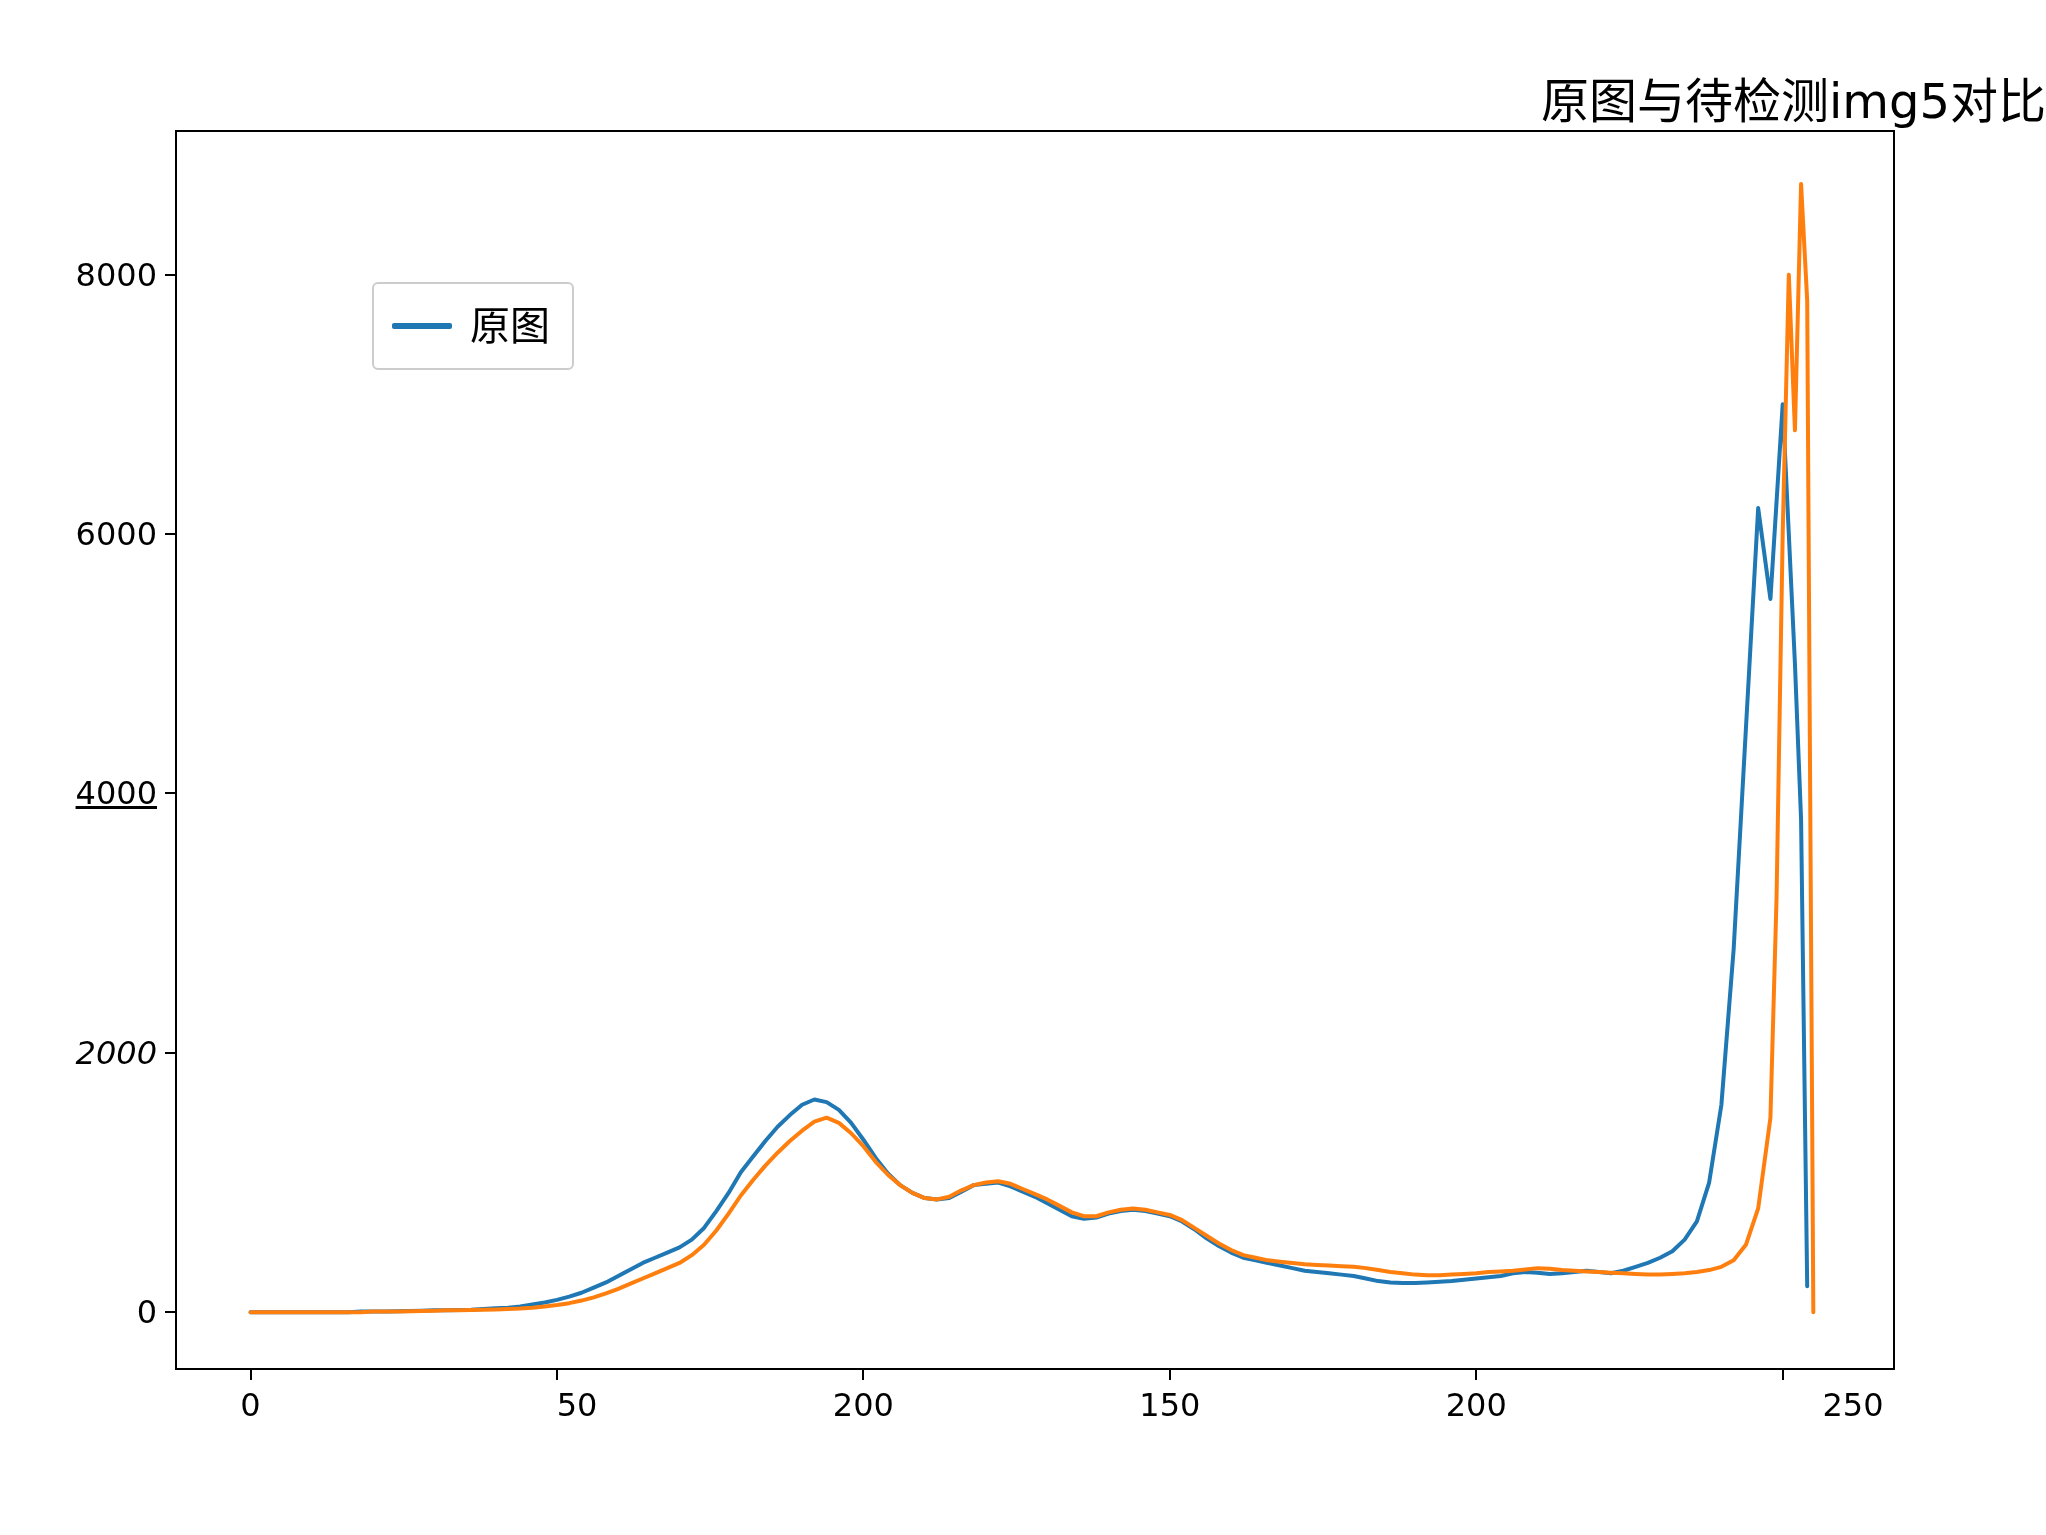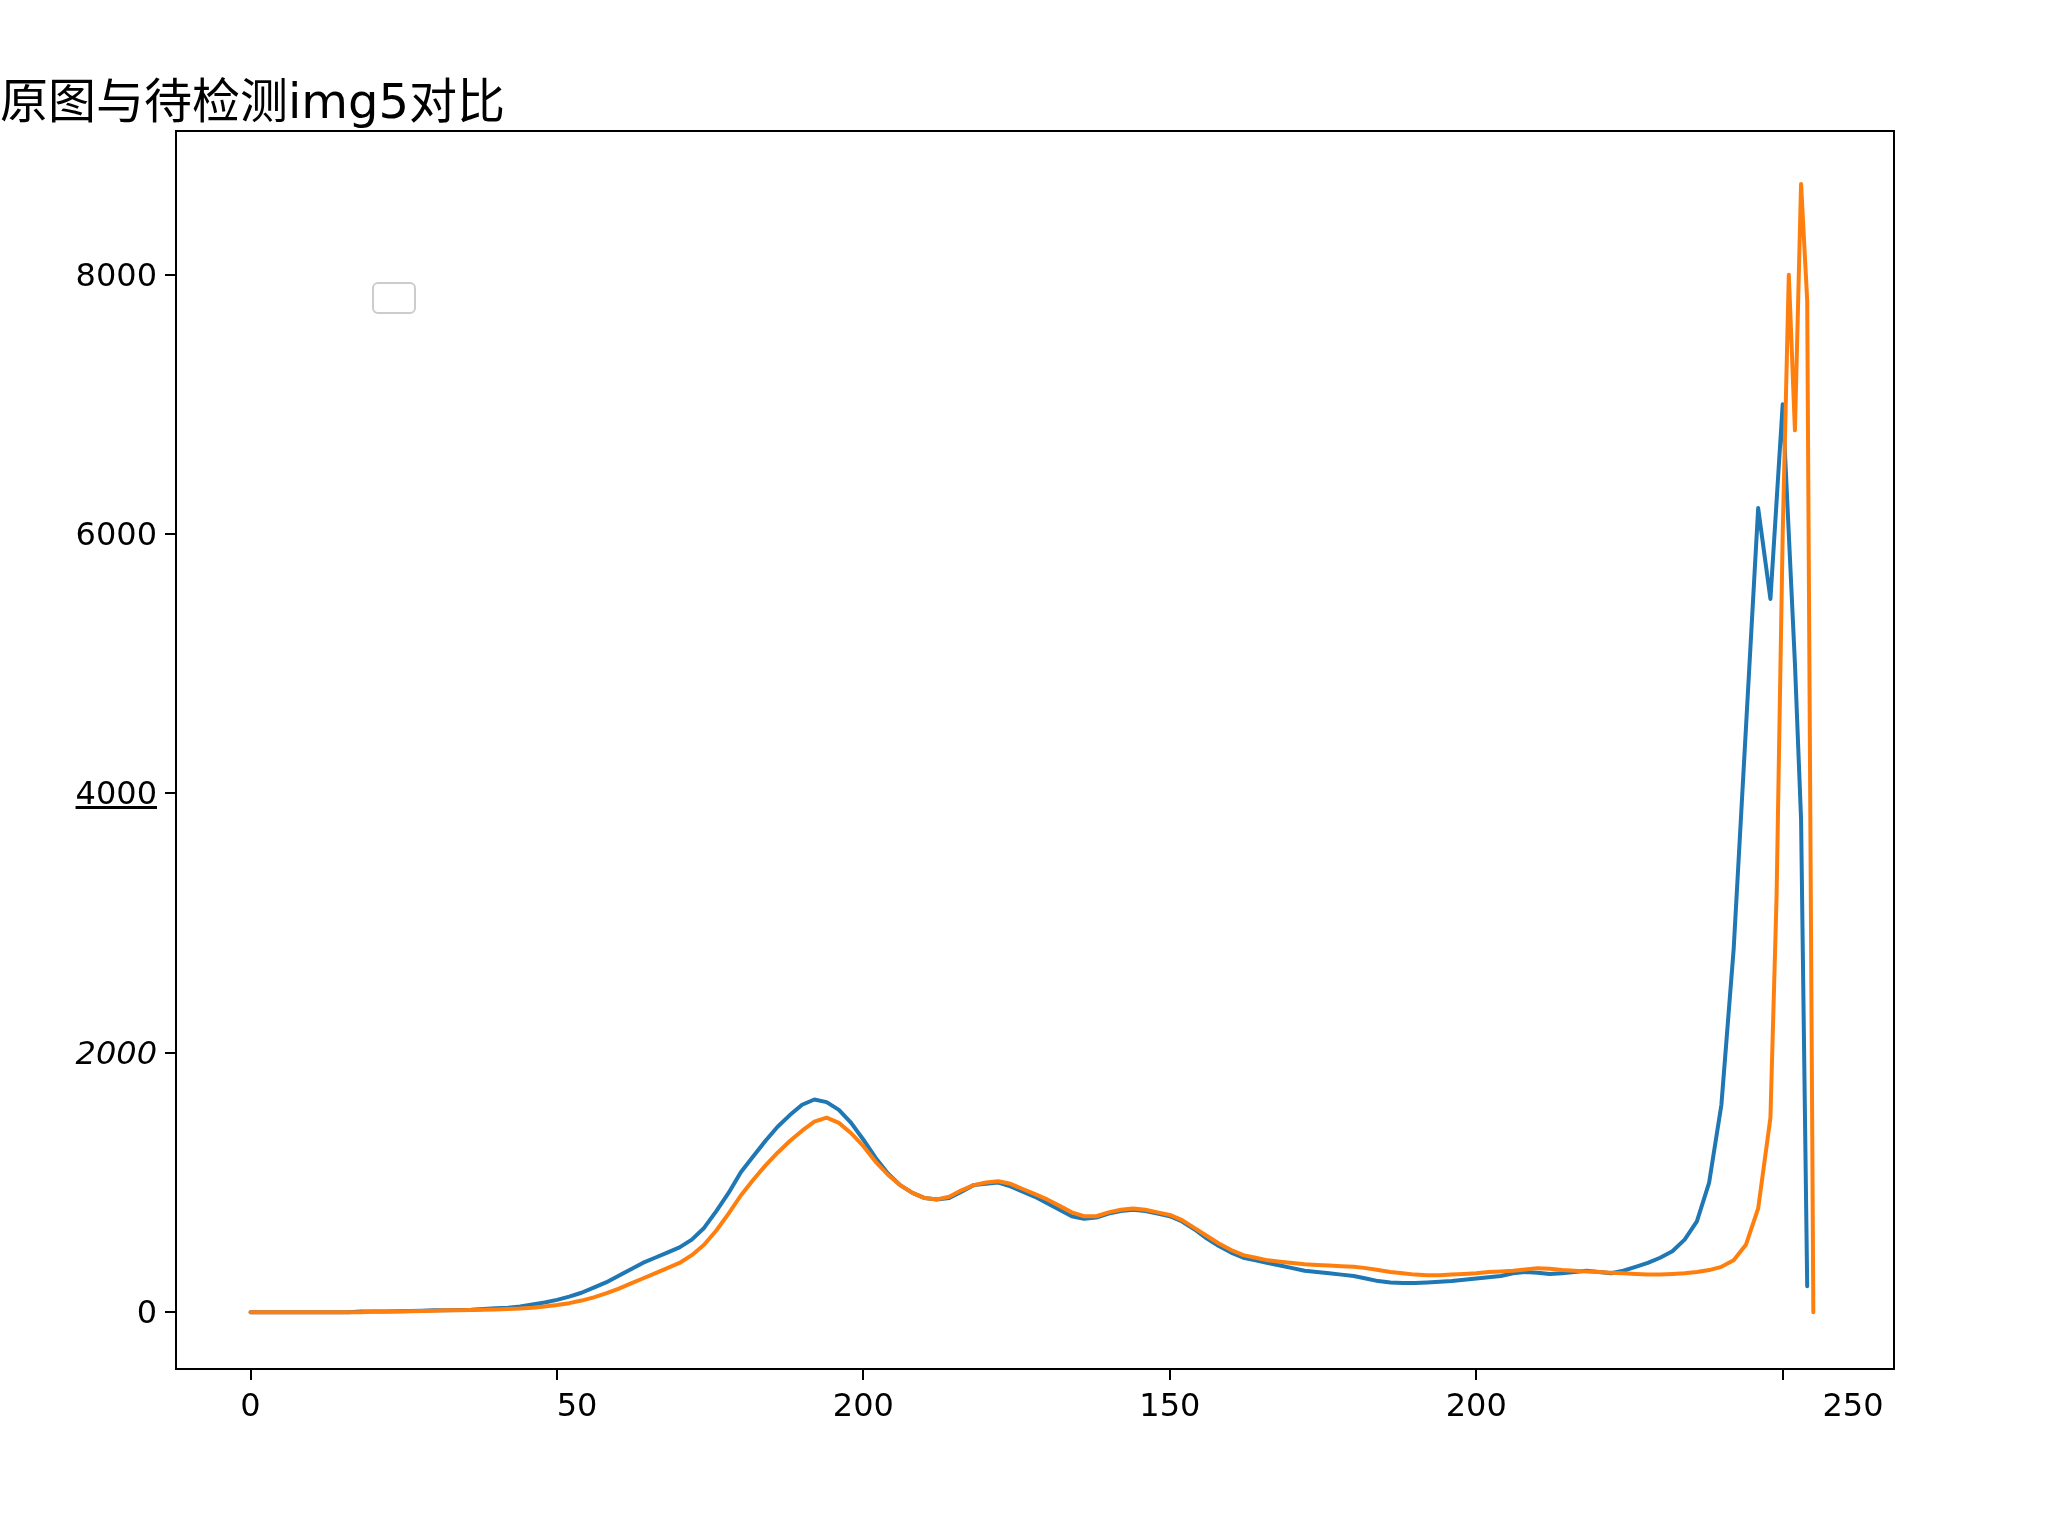--- a/index.html
+++ b/index.html
@@ -13,21 +13,21 @@
   .figure {
     position: absolute;
     left: 0; top: 0;
     width: 2046px;
     height: 1535px;
   }
   .title {
     position: absolute;
     left: 0; width: 2046px;
     top: 62px;
-    text-align: left;
+    text-align: right;
     font-size: 48px;
     color: #000000;
   }
   .axes {
     position: absolute;
     left: 175px;
     top: 130px;
     width: 1720px;
     height: 1240px;
     border: 2px solid #000000;
@@ -84,20 +84,24 @@
 
   <div class="title">原图与待检测img5对比</div>
 
   <div class="axes">
     <svg class="plot" preserveAspectRatio="none" viewBox="0 0 1716 1236">
       <polyline id="line-s1" fill="none" stroke-width="4" stroke-linejoin="round" stroke-linecap="round" points="73.54,1180.23 85.80,1180.23 98.06,1180.23 110.31,1180.23 122.57,1180.23 134.83,1180.23 147.09,1180.23 159.34,1180.23 171.60,1180.23 183.86,1179.58 196.11,1179.58 208.37,1179.58 220.63,1179.19 232.89,1178.93 245.14,1178.67 257.40,1178.29 269.66,1178.29 281.91,1177.90 294.17,1177.64 306.43,1176.99 318.69,1176.34 330.94,1175.69 343.20,1174.39 355.46,1172.45 367.71,1170.50 379.97,1167.91 392.23,1164.67 404.49,1160.78 416.74,1155.59 429.00,1150.40 441.26,1143.92 453.51,1137.43 465.77,1130.95 478.03,1125.76 490.29,1120.57 502.54,1115.38 514.80,1107.60 527.06,1095.93 539.31,1079.07 551.57,1060.91 563.83,1040.16 576.09,1024.60 588.34,1009.03 600.60,994.77 612.86,983.09 625.11,972.72 637.37,967.53 649.63,970.12 661.89,977.91 674.14,990.88 686.40,1007.74 698.66,1025.89 710.91,1041.46 723.17,1053.13 735.43,1060.91 747.69,1066.10 759.94,1067.40 772.20,1066.10 784.46,1059.61 796.71,1053.13 808.97,1051.83 821.23,1050.54 833.49,1054.43 845.74,1059.61 858.00,1064.80 870.26,1071.29 882.51,1077.77 894.77,1084.26 907.03,1086.85 919.29,1085.55 931.54,1081.66 943.80,1079.07 956.06,1077.77 968.31,1079.07 980.57,1081.66 992.83,1084.26 1005.09,1089.44 1017.34,1097.23 1029.60,1106.30 1041.86,1114.09 1054.11,1120.57 1066.37,1125.76 1078.63,1128.35 1090.89,1130.95 1103.14,1133.54 1115.40,1136.13 1127.66,1138.73 1139.91,1140.03 1152.17,1141.32 1164.43,1142.62 1176.69,1143.92 1188.94,1146.51 1201.20,1149.10 1213.46,1150.40 1225.71,1151.05 1237.97,1151.05 1250.23,1150.40 1262.49,1149.75 1274.74,1149.10 1287.00,1147.81 1299.26,1146.51 1311.51,1145.21 1323.77,1143.92 1336.03,1141.32 1348.29,1140.03 1360.54,1140.67 1372.80,1141.97 1385.06,1141.32 1397.31,1140.03 1409.57,1138.73 1421.83,1140.03 1434.09,1141.32 1446.34,1138.73 1458.60,1134.84 1470.86,1130.95 1483.11,1125.76 1495.37,1119.27 1507.63,1107.60 1519.89,1089.44 1532.14,1050.54 1544.40,972.72 1556.66,817.08 1568.91,596.60 1581.17,376.12 1593.43,466.90 1605.69,272.36 1611.81,402.06 1617.94,531.75 1624.07,687.39 1630.20,1154.29 1636.33,NaN" stroke="#1f77b4"></polyline>
       <polyline id="line-s2" fill="none" stroke-width="4" stroke-linejoin="round" stroke-linecap="round" points="73.54,1180.23 85.80,1180.23 98.06,1180.23 110.31,1180.23 122.57,1180.23 134.83,1180.23 147.09,1180.23 159.34,1180.23 171.60,1180.23 183.86,1180.23 196.11,1179.58 208.37,1179.58 220.63,1179.58 232.89,1179.19 245.14,1178.93 257.40,1178.67 269.66,1178.29 281.91,1178.29 294.17,1177.90 306.43,1177.64 318.69,1177.38 330.94,1176.99 343.20,1176.60 355.46,1175.69 367.71,1174.39 379.97,1173.10 392.23,1171.15 404.49,1168.56 416.74,1165.32 429.00,1161.42 441.26,1156.89 453.51,1151.70 465.77,1146.51 478.03,1141.32 490.29,1136.13 502.54,1130.95 514.80,1123.16 527.06,1112.79 539.31,1098.52 551.57,1081.66 563.83,1063.50 576.09,1047.94 588.34,1033.67 600.60,1020.71 612.86,1009.03 625.11,998.66 637.37,989.58 649.63,985.69 661.89,990.88 674.14,1001.25 686.40,1014.22 698.66,1029.78 710.91,1042.75 723.17,1053.13 735.43,1060.91 747.69,1066.10 759.94,1067.40 772.20,1064.80 784.46,1058.32 796.71,1053.13 808.97,1050.54 821.23,1049.24 833.49,1051.83 845.74,1057.02 858.00,1062.21 870.26,1067.40 882.51,1073.88 894.77,1080.37 907.03,1084.26 919.29,1084.26 931.54,1080.37 943.80,1077.77 956.06,1076.47 968.31,1077.77 980.57,1080.37 992.83,1082.96 1005.09,1088.15 1017.34,1095.93 1029.60,1103.71 1041.86,1111.49 1054.11,1117.98 1066.37,1123.16 1078.63,1125.76 1090.89,1128.35 1103.14,1129.65 1115.40,1130.95 1127.66,1132.24 1139.91,1132.89 1152.17,1133.54 1164.43,1134.19 1176.69,1134.84 1188.94,1136.13 1201.20,1138.08 1213.46,1140.03 1225.71,1141.32 1237.97,1142.62 1250.23,1143.27 1262.49,1143.27 1274.74,1142.62 1287.00,1141.97 1299.26,1141.32 1311.51,1140.03 1323.77,1139.38 1336.03,1138.73 1348.29,1137.43 1360.54,1136.13 1372.80,1136.78 1385.06,1138.08 1397.31,1138.73 1409.57,1139.38 1421.83,1140.03 1434.09,1140.67 1446.34,1141.32 1458.60,1141.97 1470.86,1142.62 1483.11,1142.62 1495.37,1141.97 1507.63,1141.32 1519.89,1140.03 1532.14,1138.08 1544.40,1134.84 1556.66,1128.35 1568.91,1112.79 1581.17,1076.47 1593.43,985.69 1599.56,765.20 1605.69,402.06 1611.81,142.67 1617.94,298.30 1624.07,51.88 1630.20,168.60 1636.33,1180.23" stroke="#ff7f0e"></polyline>
     </svg>
 
     <div class="legend">
+      <div class="legend-row">
+        <div class="legend-swatch" id="swatch-s1" style="background: rgb(31, 119, 180);"></div>
+        <span>原图</span>
+      </div>
     </div>
 
     <div id="xticks-container">
         <div class="tick-mark-x" style="left: 72.5429px; top: 1236px;"></div>
         <div class="tick-label-x" style="left: 73.5429px; top: 1254px;">0</div>
         <div class="tick-mark-x" style="left: 378.971px; top: 1236px;"></div>
         <div class="tick-label-x" style="left: 400px; top: 1254px;">50</div>
         <div class="tick-mark-x" style="left: 685.4px; top: 1236px;"></div>
         <div class="tick-label-x" style="left: 686.4px; top: 1254px;">200</div>
         <div class="tick-mark-x" style="left: 991.829px; top: 1236px;"></div>

